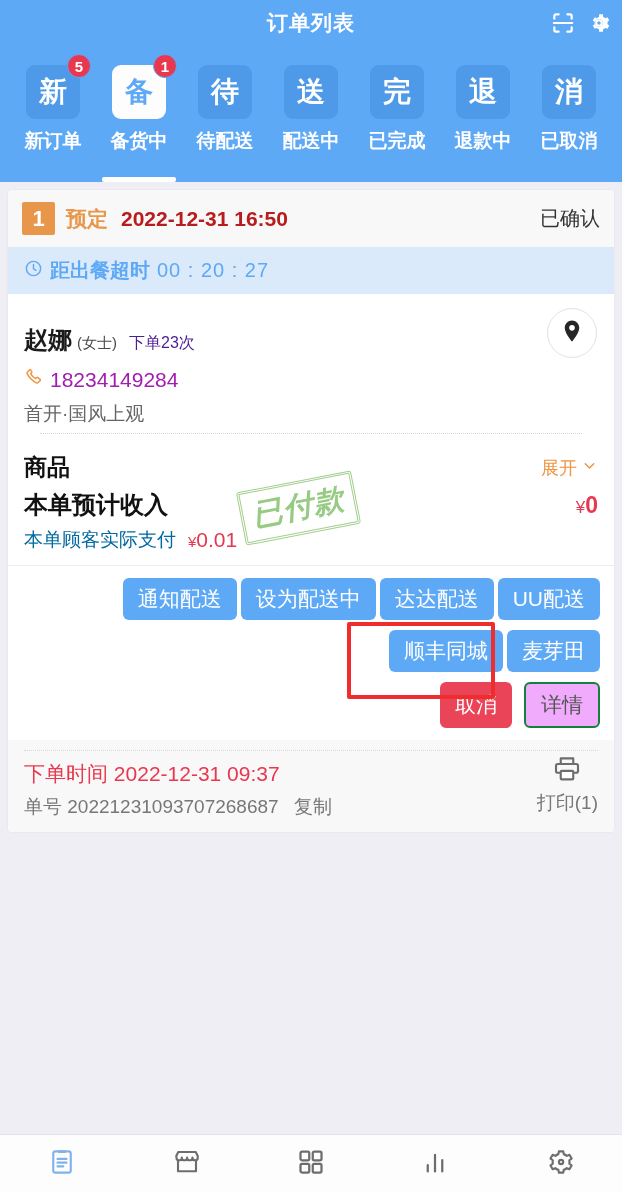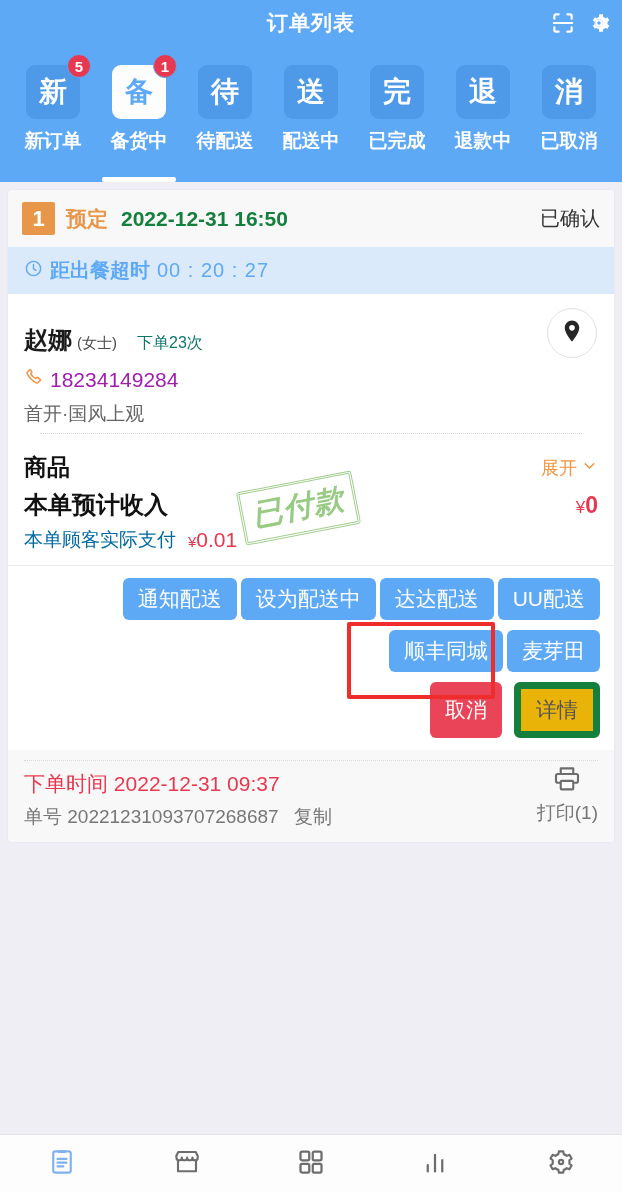--- a/index.html
+++ b/index.html
@@ -78,40 +78,40 @@
     display:flex; align-items:center;
     padding:12px 14px; gap:11px;
   }
   .seq-badge {
     background:#e8974a; color:#fff;
     min-width:33px; height:33px; padding:0 8px;
     border-radius:2px; font-size:22px; font-weight:bold;
     display:flex; align-items:center; justify-content:center;
   }
   .order-type { color:#e8974a; font-size:21px; font-weight:bold; }
-  .order-time { color:#15803d; font-size:21px; font-weight:bold; margin-left:2px; }
+  .order-time { color:#b91c1c; font-size:21px; font-weight:bold; margin-left:2px; }
   .order-status { margin-left:auto; color:#333; font-size:20px; }
 
   
   .countdown {
     background:#dbeafb;
     display:flex; align-items:center; gap:7px;
     padding:10px 16px;
     color:#5ea9f5; font-size:20px; font-weight:bold;
   }
   .countdown .cd-time { font-weight:normal; letter-spacing:1px; }
 
   
   .cust {
     padding:30px 16px 8px 16px; position:relative;
   }
   .cust-row1 { display:flex; align-items:baseline; }
   .cust-name { font-size:24px; font-weight:bold; color:#1b1b1b; }
   .cust-sex { font-size:15px; color:#4a4a4a; margin-left:5px; }
-  .cust-count { font-size:16px; color:#0f766e; margin-left:20px; }
+  .cust-count { font-size:16px; color:#4c1d95; margin-left:12px; }
   .cust-phone {
     margin-top:11px; color:#a21caf; font-size:21px;
     display:flex; align-items:center; gap:6px;
   }
   .cust-addr { margin-top:9px; color:#666; font-size:19px; }
   .pin-btn {
     position:absolute; right:17px; top:14px;
     width:50px; height:50px; border-radius:50%;
     border:1px solid #e2e2e2; background:#fff;
     display:flex; align-items:center; justify-content:center;
@@ -169,21 +169,21 @@
     position:relative;
   }
   .btn {
     border-radius:6px; border:none;
     font-size:21px; color:#fff; background:#5ea9f5;
     padding:9px 15px; line-height:1.15;
     font-family:inherit; white-space:nowrap;
   }
   .btn.danger { background:#ea4459; }
   .btn.ghost {
-    background:#eab308; color:#555; border:7px solid #15803d;
+    background:#f0abfc; color:#555; border:2px solid #15803d;
   }
   .row-actions { width:100%; display:flex; justify-content:flex-end; gap:12px; }
   .highlight-box {
     position:absolute;
     left:339px; top:56px;
     width:148px; height:77px;
     border:4px solid #ef2d2d;
     border-radius:2px;
     pointer-events:none;
   }

